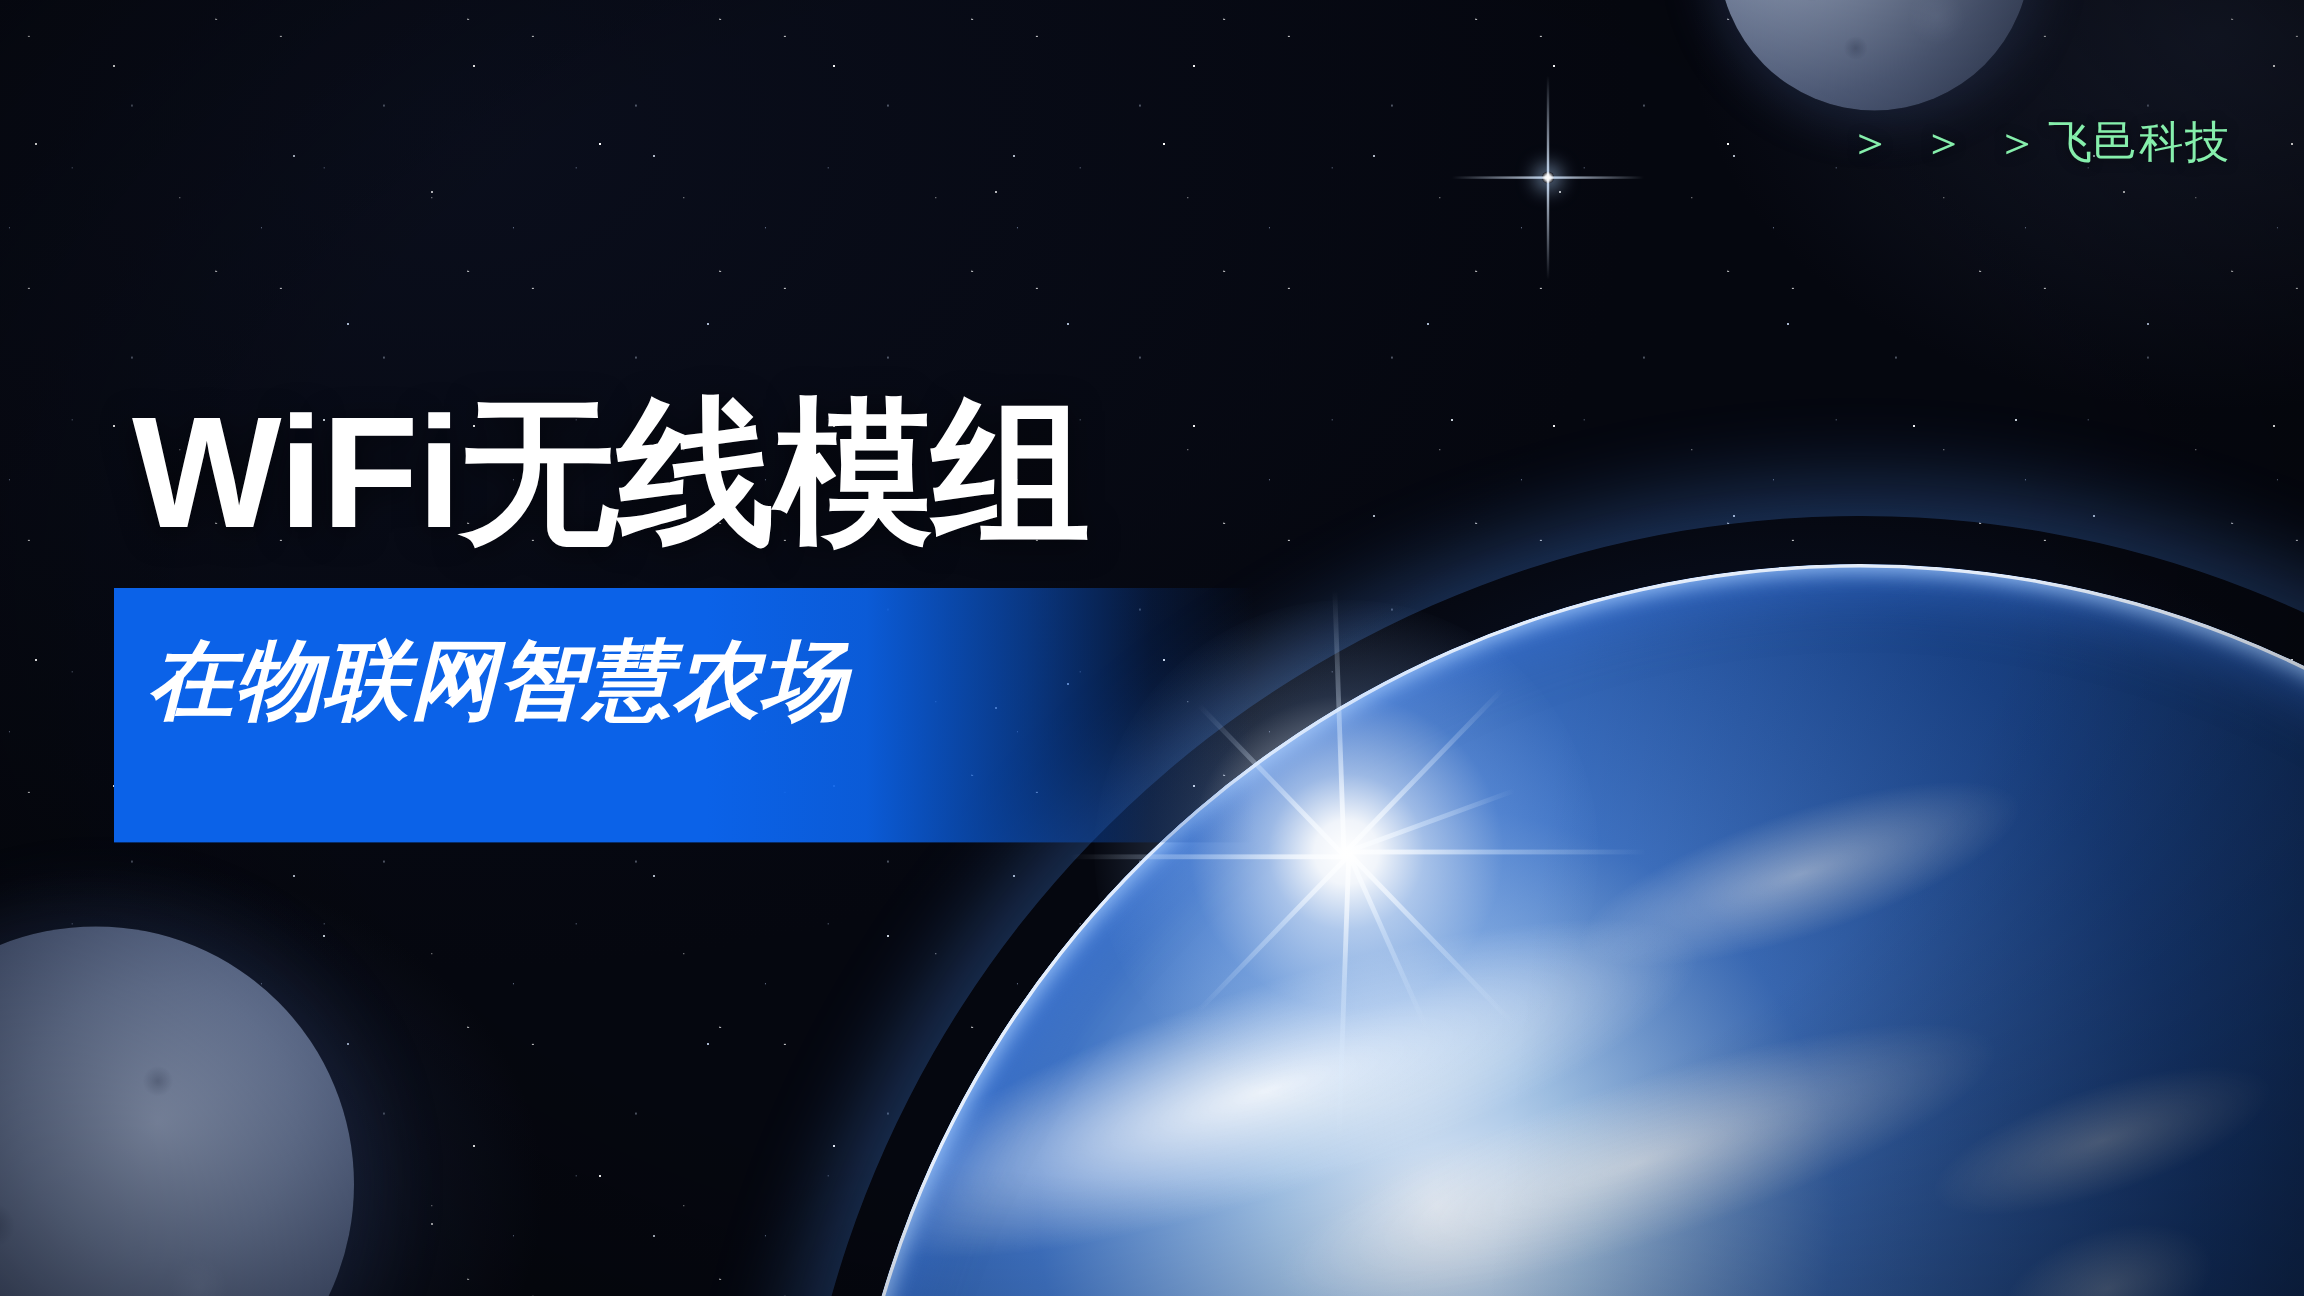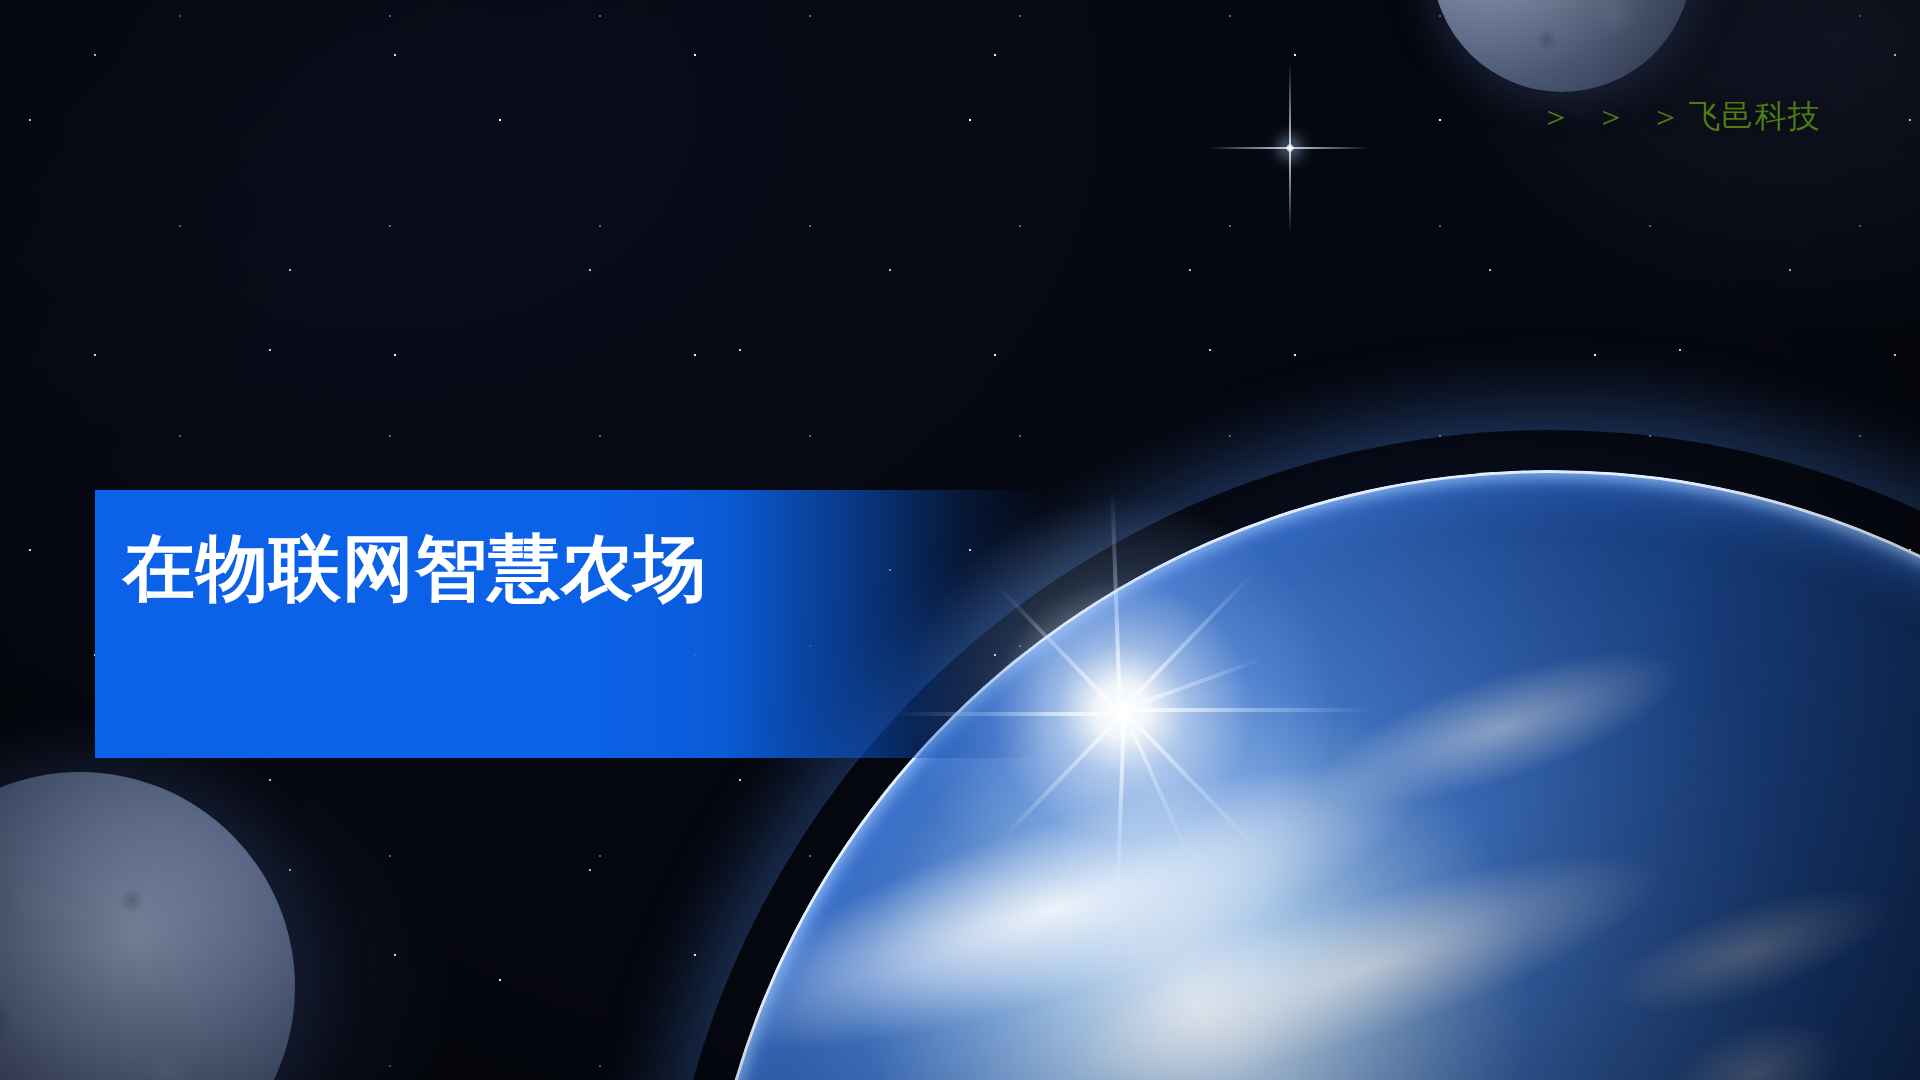--- a/index.html
+++ b/index.html
@@ -174,22 +174,22 @@
   .flare .ray{
     position:absolute; left:0; top:0;
     background:linear-gradient(90deg, rgba(255,255,255,.95) 0%, rgba(220,236,255,.45) 45%, rgba(200,225,255,0) 100%);
     transform-origin:0 50%;
     height:4px;
   }
 
   
   .brand{
     position:absolute; left:1540px; top:100px;
-    color:#4d7c0f;
-    font-size:32px;
+    color:#86efac;
+    font-size:37px;
     line-height:1;
     letter-spacing:1px;
     font-weight:400;
     white-space:nowrap;
     text-shadow:0 1px 10px rgba(0,0,0,.55);
   }
   .brand .chev{font-weight:300;letter-spacing:7px;}
 
   
   .headline{
@@ -201,28 +201,29 @@
     font-weight:700;
     letter-spacing:-1px;
     white-space:nowrap;
     text-shadow:0 4px 26px rgba(0,0,0,.55);
   }
 
   
   .subpanel{
     position:absolute;
     left:95px; top:490px;
-    width:950px; height:268px;
+    width:950px; height:212px;
     background:linear-gradient(90deg,
       #0b62e8 0%,
       #0b62e8 52%,
       rgba(11,98,232,.92) 66%,
       rgba(11,84,200,.62) 80%,
       rgba(11,66,160,.26) 91%,
       rgba(11,58,140,0) 100%);
+    font-style:italic;
   }
   .subpanel .line{
     position:absolute;
     left:28px;
     color:#ffffff;
     font-size:72px;
     font-weight:700;
     line-height:1;
     letter-spacing:1px;
     white-space:nowrap;
@@ -280,18 +281,19 @@
     <div class="ray" style="width:180px;transform:rotate(134deg) translateY(-2px);"></div>
     <div class="ray" style="width:175px;transform:rotate(-134deg) translateY(-2px);"></div>
     <div class="ray" style="width:150px;transform:rotate(-20deg) translateY(-2px);"></div>
     <div class="ray" style="width:160px;transform:rotate(66deg) translateY(-2px);"></div>
   </div>
 
   <div class="vignette"></div>
 
   <div class="brand"><span class="chev">＞ ＞ ＞</span><span>飞邑科技</span></div>
 
+  <div class="headline">WiFi无线模组</div>
 
   <div class="subpanel">
     <div class="line l1">在物联网智慧农场</div>
   </div>
 
 </div>
 
 </body></html>

